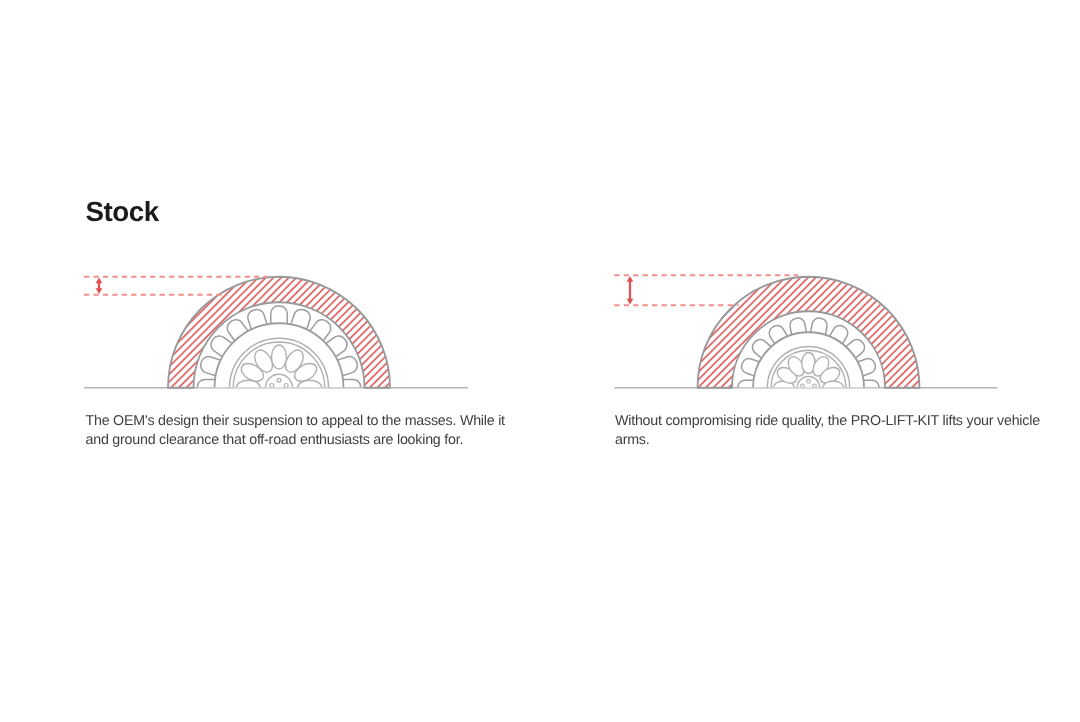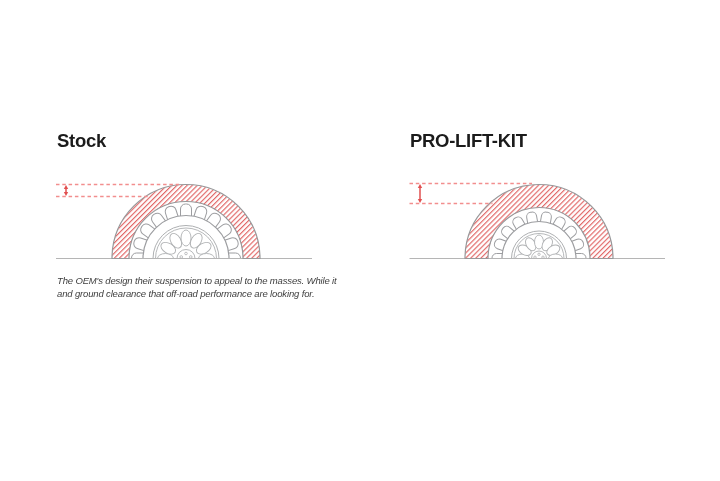--- a/index.html
+++ b/index.html
@@ -6,31 +6,30 @@
   #page{position:relative;width:720px;height:481px;background:#ffffff;overflow:hidden;
         font-family:"Liberation Sans", sans-serif;padding-left:10px;}
   .heading{position:absolute;top:131px;font-size:18.5px;font-weight:bold;color:#1b1b1b;
            letter-spacing:-0.3px;line-height:20px;white-space:nowrap;}
   #heading-stock{left:57px;}
   #heading-prolift{left:410px;}
   .desc{position:absolute;top:274px;font-size:9.5px;line-height:13.4px;color:#404040;
         letter-spacing:-0.15px;white-space:nowrap;}
   #desc-stock{left:57px;}
   #desc-prolift{left:410px;}
-  .desc div{height:13.4px;font-style:italic;}
+  .desc div{height:13.4px;}
   #diagram-svg{position:absolute;left:0;top:0;}
 </style>
 </head>
 <body>
 
 <div id="page">
 
   <div id="heading-stock" class="heading">Stock</div>
 
-  <div id="heading-prolift" class="heading">PRO-LIFT-KIT</div>
 
   <svg id="diagram-svg" width="720" height="481" viewBox="0 0 720 481">
       <defs>
         <pattern id="hatch" width="3.6" height="3.6" patternUnits="userSpaceOnUse" patternTransform="rotate(45)">
           <rect x="0" y="0" width="3.6" height="3.6" fill="#ffffff"></rect>
           <line x1="0.6" y1="0" x2="0.6" y2="3.6" stroke="#e05d5d" stroke-width="1.1"></line>
         </pattern>
         <clipPath id="clip-0">
           <rect x="0" y="0" width="720" height="258.1"></rect>
         </clipPath>
@@ -141,19 +140,21 @@
         <g>
           <line x1="420" y1="186" x2="420" y2="201" stroke="#e14f4f" stroke-width="1.5"></line>
           <polygon points="420,184 417.8,187.9 422.2,187.9" fill="#e14f4f"></polygon>
           <polygon points="420,203 417.8,199.1 422.2,199.1" fill="#e14f4f"></polygon>
         </g>
       </g>
     </svg>
 
   <div id="desc-stock" class="desc">
     <div>The OEM's design their suspension to appeal to the masses. While it</div>
-    <div>and ground clearance that off-road performance are looking for.</div>
+    <div>and ground clearance that off-road enthusiasts are looking for.</div>
   </div>
 
   <div id="desc-prolift" class="desc">
+    <div>Without compromising ride quality, the PRO-LIFT-KIT lifts your vehicle</div>
+    <div>arms.</div>
   </div>
 
 </div>
 
 </body></html>

